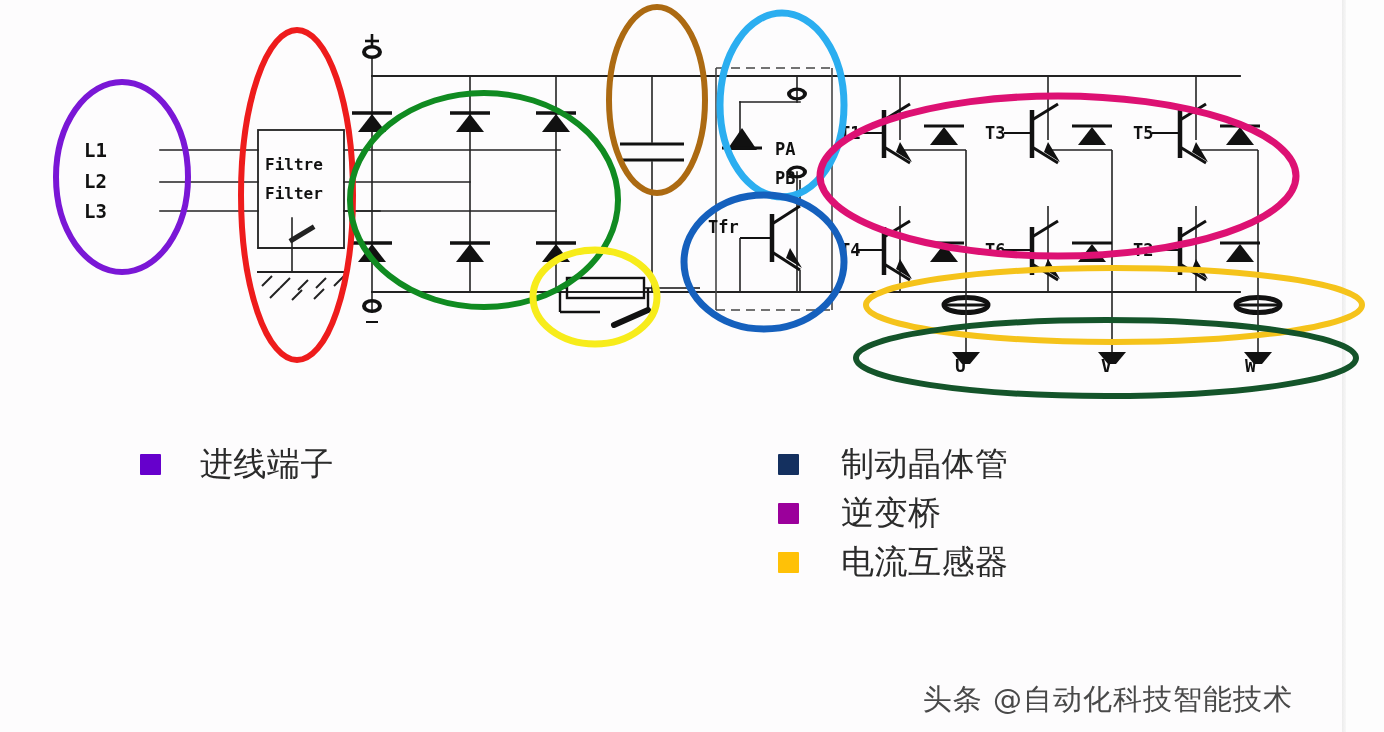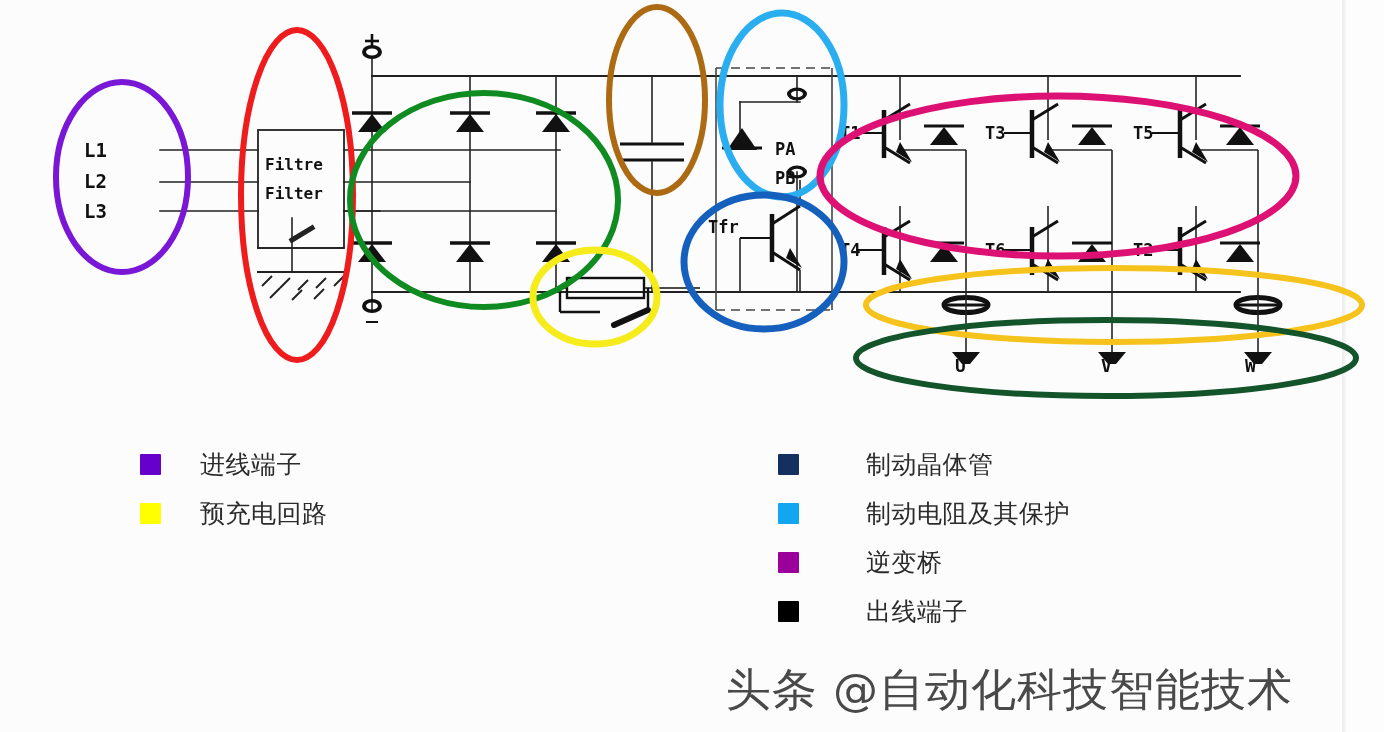--- a/index.html
+++ b/index.html
@@ -66,36 +66,36 @@
     height: 49px;
   }
   .legend-swatch {
     width: 21px;
     height: 21px;
     flex: 0 0 auto;
     border-radius: 1px;
   }
   .legend-label {
     margin-left: 39px;
-    font-size: 25px;
+    font-size: 33px;
     color: #2b2b2b;
     font-family: "DejaVu Sans", sans-serif;
     white-space: nowrap;
     letter-spacing: 0.5px;
   }
   .legend-col.right .legend-label {
-    margin-left: 67px;
+    margin-left: 42px;
   }
 
   
   .watermark {
     position: absolute;
     right: 18px;
     bottom: 12px;
-    font-size: 45px;
+    font-size: 29px;
     color: #3a3a3a;
     font-family: "DejaVu Sans", sans-serif;
     letter-spacing: 1px;
     white-space: nowrap;
     opacity: 0.92;
   }
 
   
   .sch-label {
     font-family: "DejaVu Sans Mono", monospace;
@@ -389,40 +389,32 @@
     </g>
   </svg>
 
   <div class="legend">
 
     <div class="legend-col left">
       <div class="legend-row">
         <span class="legend-swatch" style="background:#6600CC"></span>
         <span class="legend-label">进线端子</span>
       </div>
-      <div class="legend-row">
-        <span class="legend-swatch" style="background:#FFFF00"></span>
-        <span class="legend-label">预充电回路</span>
-      </div>
     </div>
 
     <div class="legend-col right">
       <div class="legend-row">
         <span class="legend-swatch" style="background:#14305F"></span>
         <span class="legend-label">制动晶体管</span>
       </div>
       <div class="legend-row">
-        <span class="legend-swatch" style="background:#12A5F0"></span>
-        <span class="legend-label">制动电阻及其保护</span>
-      </div>
-      <div class="legend-row">
         <span class="legend-swatch" style="background:#9B009B"></span>
         <span class="legend-label">逆变桥</span>
       </div>
       <div class="legend-row">
-        <span class="legend-swatch" style="background:#000000"></span>
-        <span class="legend-label">出线端子</span>
+        <span class="legend-swatch" style="background:#FFC107"></span>
+        <span class="legend-label">电流互感器</span>
       </div>
     </div>
   </div>
 
   <div class="watermark">头条 @自动化科技智能技术</div>
 </div>
 
 </body></html>

